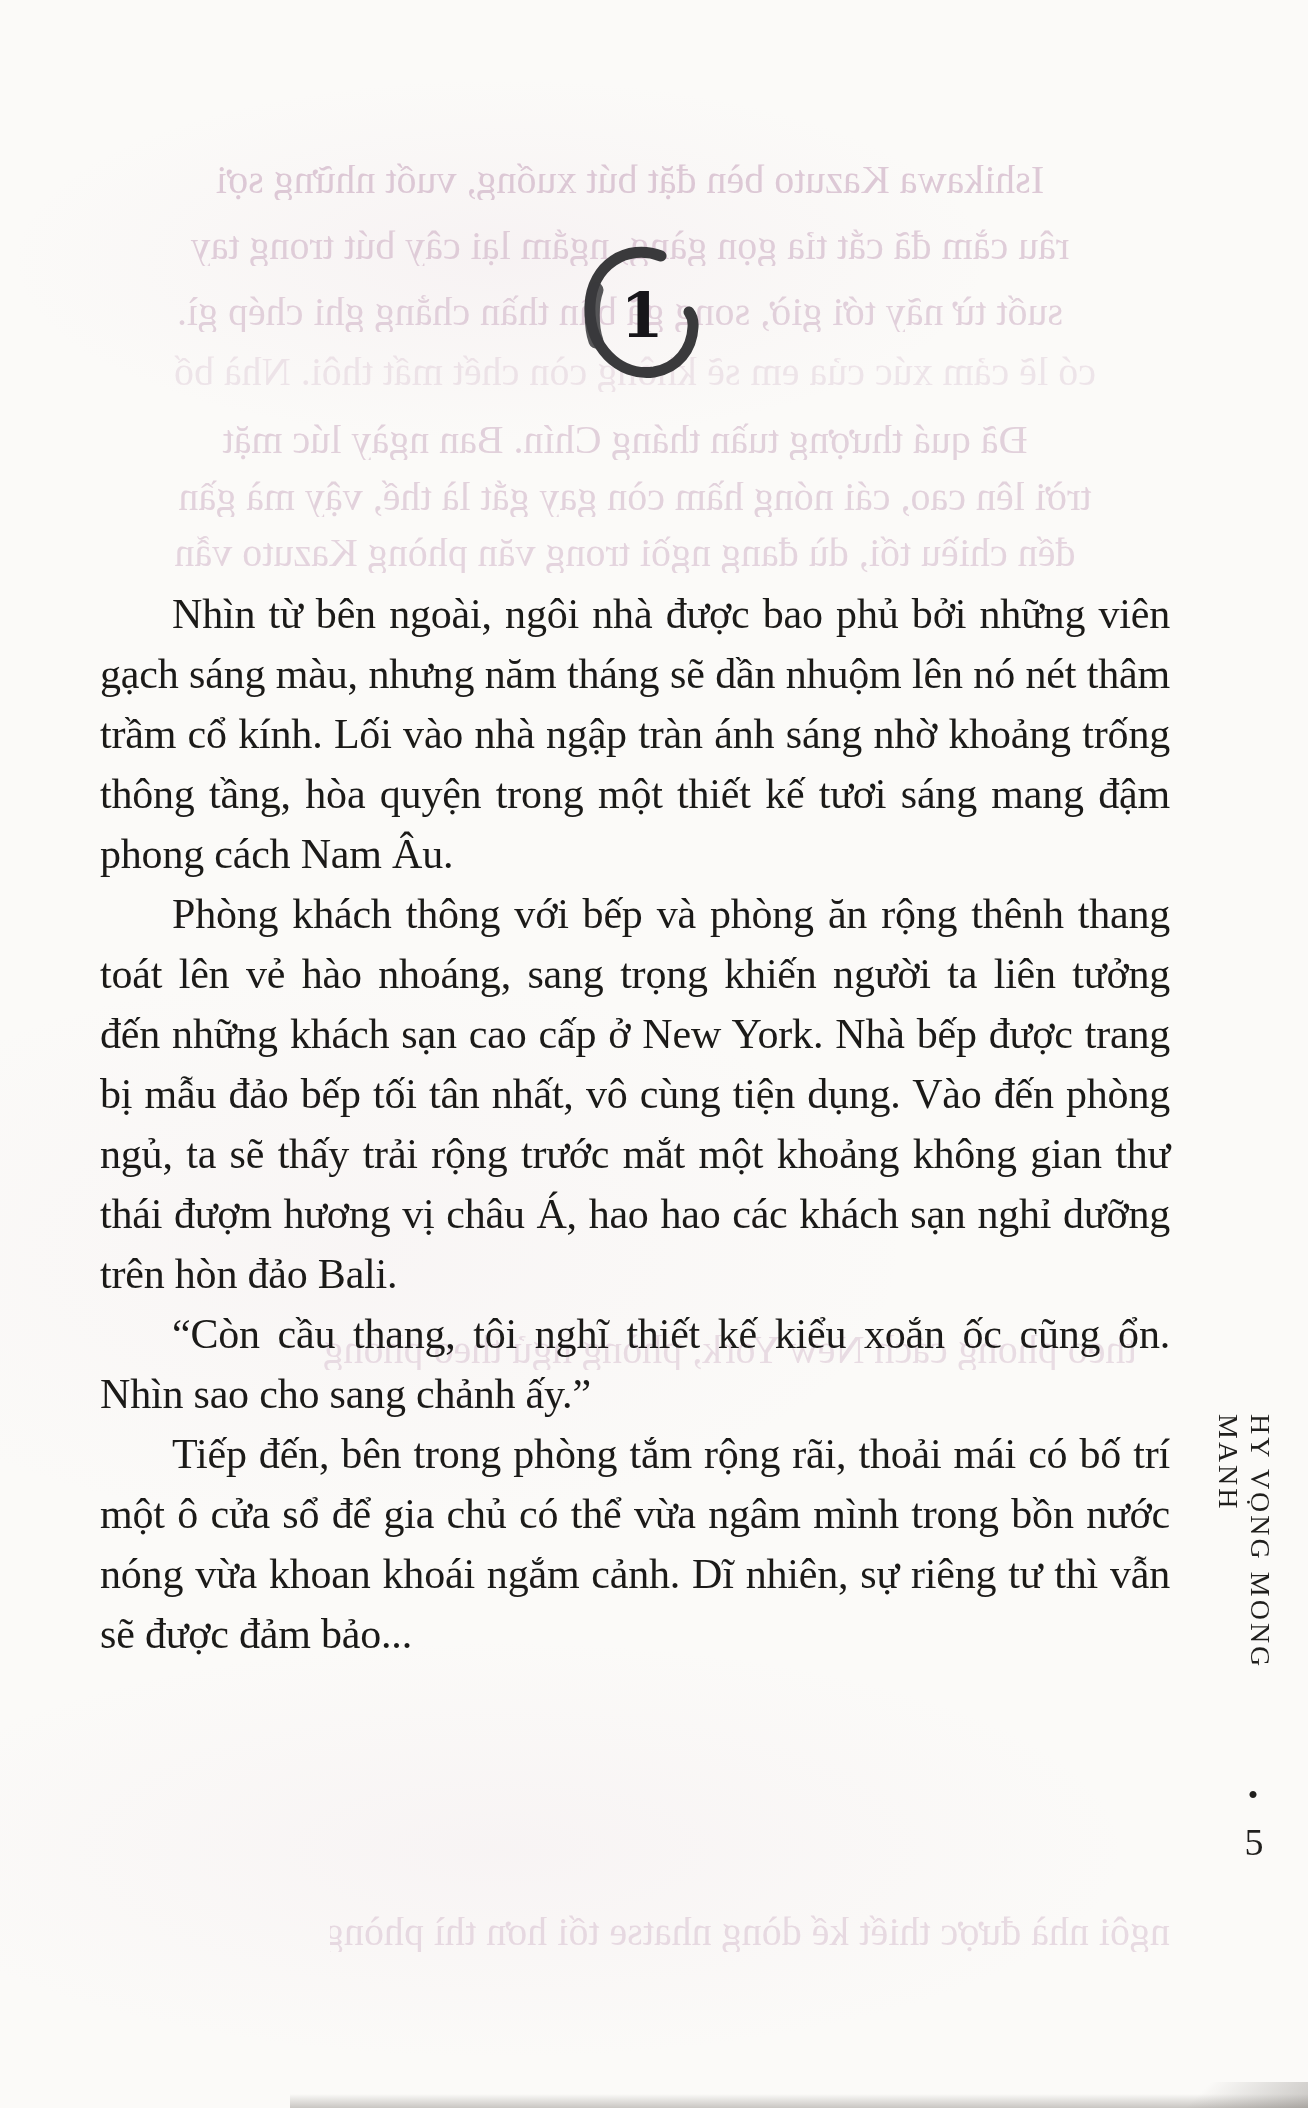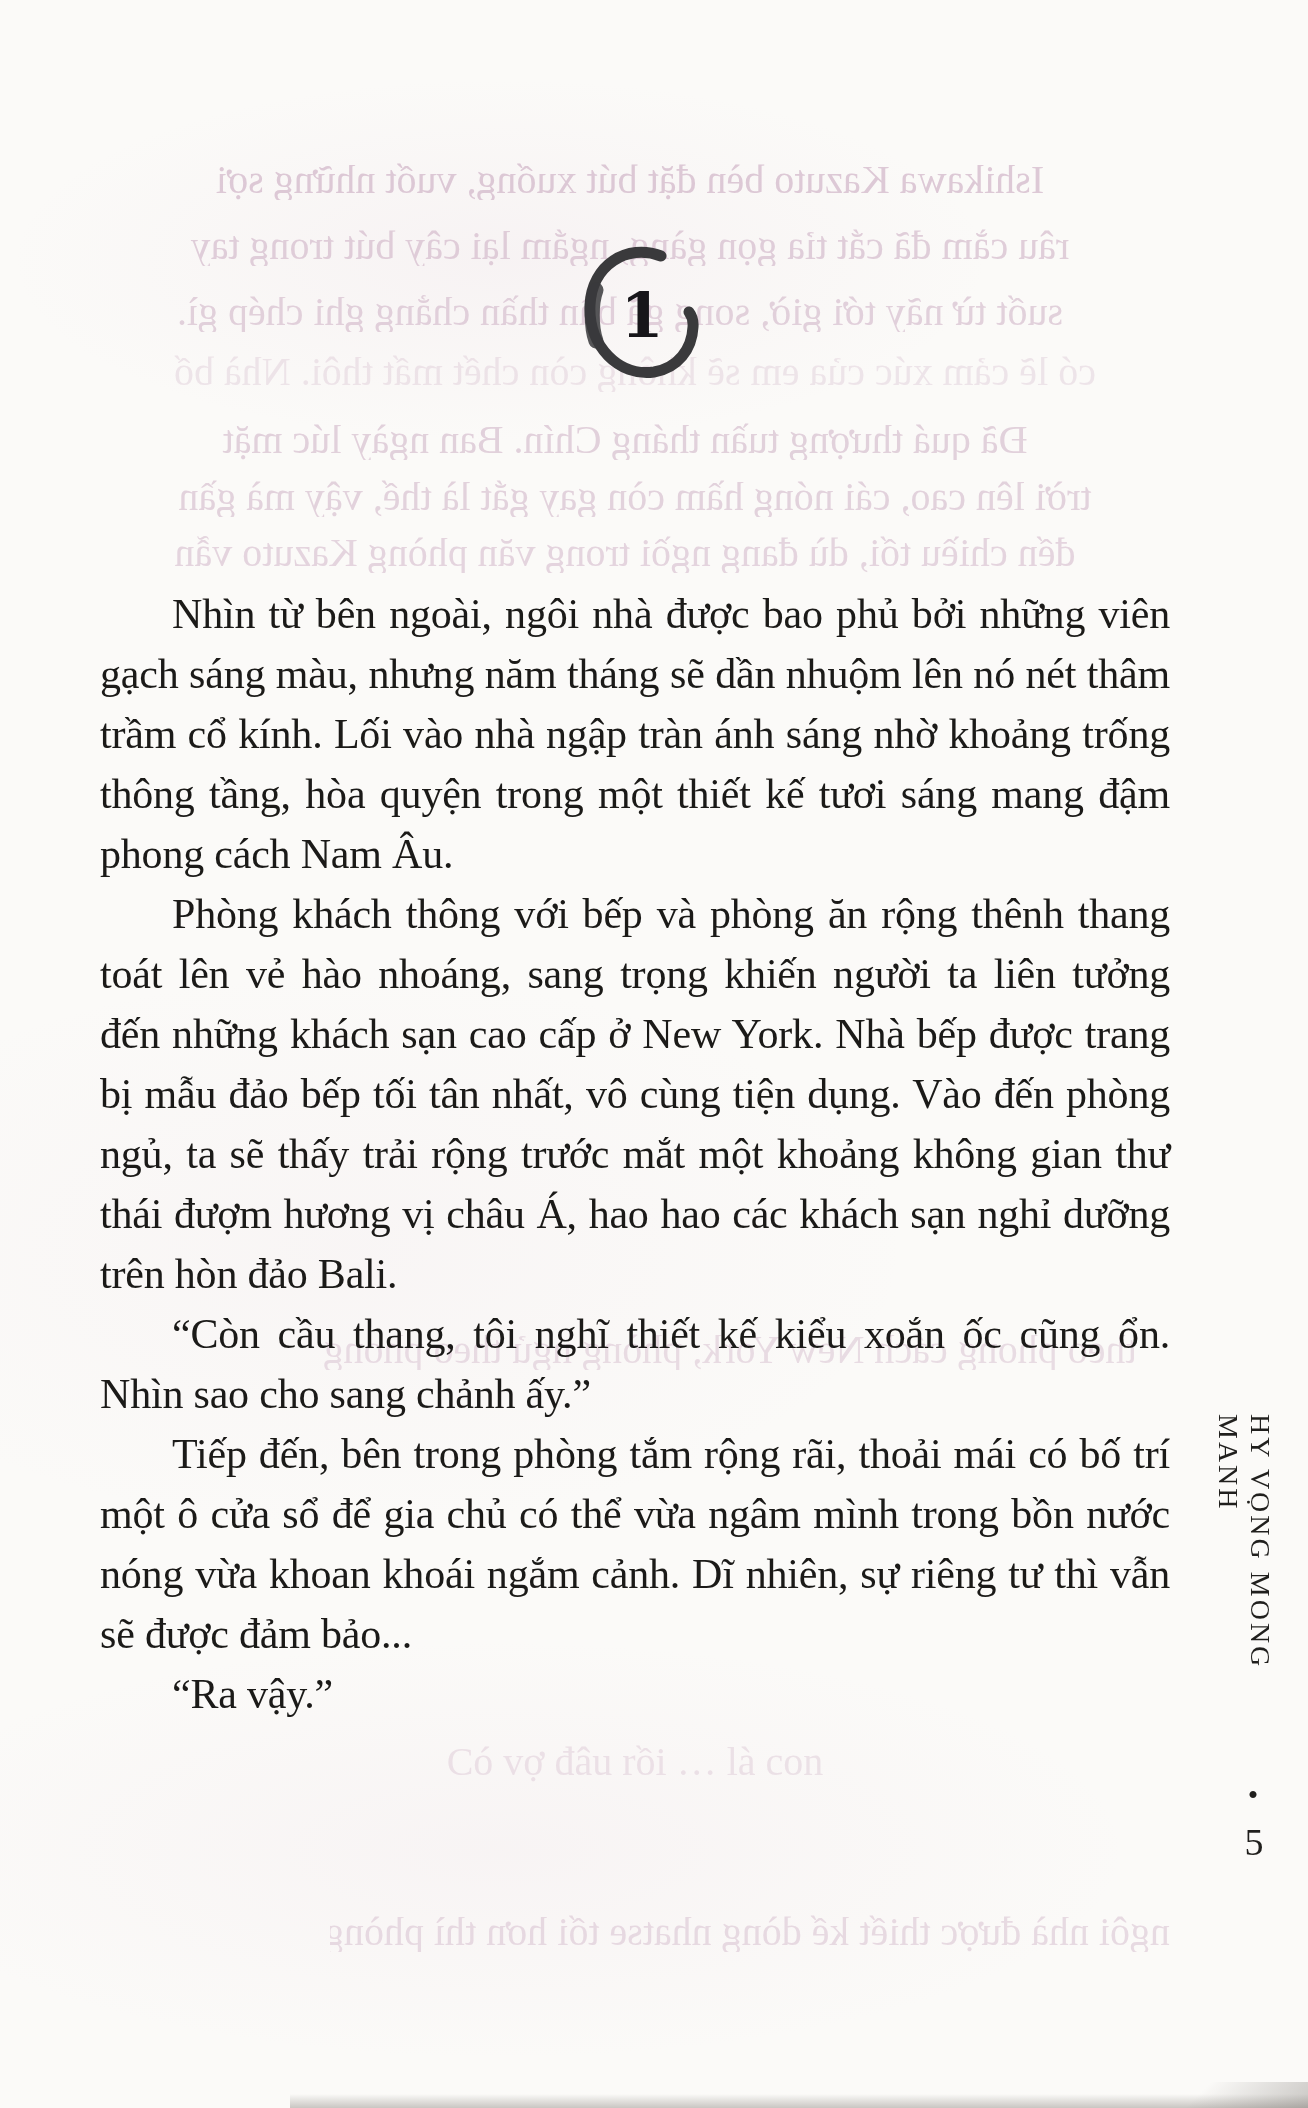--- a/index.html
+++ b/index.html
@@ -90,42 +90,40 @@
 
   <div class="bleed-layer">
     <div class="bleed m" style="top:160px;left:130px;width:1000px;opacity:.78">Ishikawa Kazuto bèn đặt bút xuống, vuốt những sợi</div>
     <div class="bleed m" style="top:226px;left:100px;width:1060px;opacity:.70">râu cằm đã cắt tỉa gọn gàng, ngắm lại cây bút trong tay</div>
     <div class="bleed m" style="top:292px;left:100px;width:1040px;opacity:.66">suốt từ nãy tới giờ, song gã bần thần chẳng ghi chép gì.</div>
     <div class="bleed m" style="top:352px;left:100px;width:1070px;opacity:.34">có lẽ cảm xúc của em sẽ không còn chết mất thôi. Nhà bố</div>
     <div class="bleed m" style="top:420px;left:130px;width:990px;opacity:.66">Đã quá thượng tuần tháng Chín. Ban ngày lúc mặt</div>
     <div class="bleed m" style="top:477px;left:100px;width:1070px;opacity:.64">trời lên cao, cái nóng hầm còn gay gắt là thế, vậy mà gần</div>
     <div class="bleed m" style="top:533px;left:100px;width:1050px;opacity:.60">đến chiều tối, dù đang ngồi trong văn phòng Kazuto vẫn</div>
     <div class="bleed m" style="top:1330px;left:290px;width:880px;opacity:.48">theo phong cách New York, phòng ngủ theo phong</div>
-    <div class="bleed" style="top:1742px;left:100px;width:1070px;opacity:.38">Có vợ đâu rồi … là con</div>
     <div class="bleed m" style="top:1912px;left:330px;width:840px;opacity:.50">ngôi nhà được thiết kế dòng nhatse tối hơn thì phòng</div>
   </div>
 
   <div class="chapter-mark">
     <svg viewBox="0 0 118 138" width="118" height="138" aria-hidden="true">
       <path d="M78 11
                C 44 -2, 9 20, 7 60
                C 5 101, 36 132, 71 127
                C 95 123, 109 104, 110 82
                C 110.5 76, 109 71, 106 67" fill="none" stroke="#3a3a3c" stroke-width="11" stroke-linecap="round"></path>
       <path d="M13 45 C 8 58, 8 82, 13 96" fill="none" stroke="#3a3a3c" stroke-width="15" stroke-linecap="round" opacity="0.85"></path>
     </svg>
     <div class="chapter-num">1</div>
   </div>
 
   <main class="body-text">
     <p>Nhìn từ bên ngoài, ngôi nhà được bao phủ bởi những viên gạch sáng màu, nhưng năm tháng sẽ dần nhuộm lên nó nét thâm trầm cổ kính. Lối vào nhà ngập tràn ánh sáng nhờ khoảng trống thông tầng, hòa quyện trong một thiết kế tươi sáng mang đậm phong cách Nam Âu.</p>
     <p>Phòng khách thông với bếp và phòng ăn rộng thênh thang toát lên vẻ hào nhoáng, sang trọng khiến người ta liên tưởng đến những khách sạn cao cấp ở New York. Nhà bếp được trang bị mẫu đảo bếp tối tân nhất, vô cùng tiện dụng. Vào đến phòng ngủ, ta sẽ thấy trải rộng trước mắt một khoảng không gian thư thái đượm hương vị châu Á, hao hao các khách sạn nghỉ dưỡng trên hòn đảo Bali.</p>
     <p>“Còn cầu thang, tôi nghĩ thiết kế kiểu xoắn ốc cũng ổn. Nhìn sao cho sang chảnh ấy.”</p>
     <p>Tiếp đến, bên trong phòng tắm rộng rãi, thoải mái có bố trí một ô cửa sổ để gia chủ có thể vừa ngâm mình trong bồn nước nóng vừa khoan khoái ngắm cảnh. Dĩ nhiên, sự riêng tư thì vẫn sẽ được đảm bảo...</p>
-    <p>“Ra vậy.”</p>
   </main>
 
   <div class="running-title">HY VỌNG MONG MANH</div>
   <div class="sep-dot">•</div>
   <div class="page-num">5</div>
 
   <div class="edge-bottom"></div>
   <div class="edge-corner"></div>
 </div>
 

